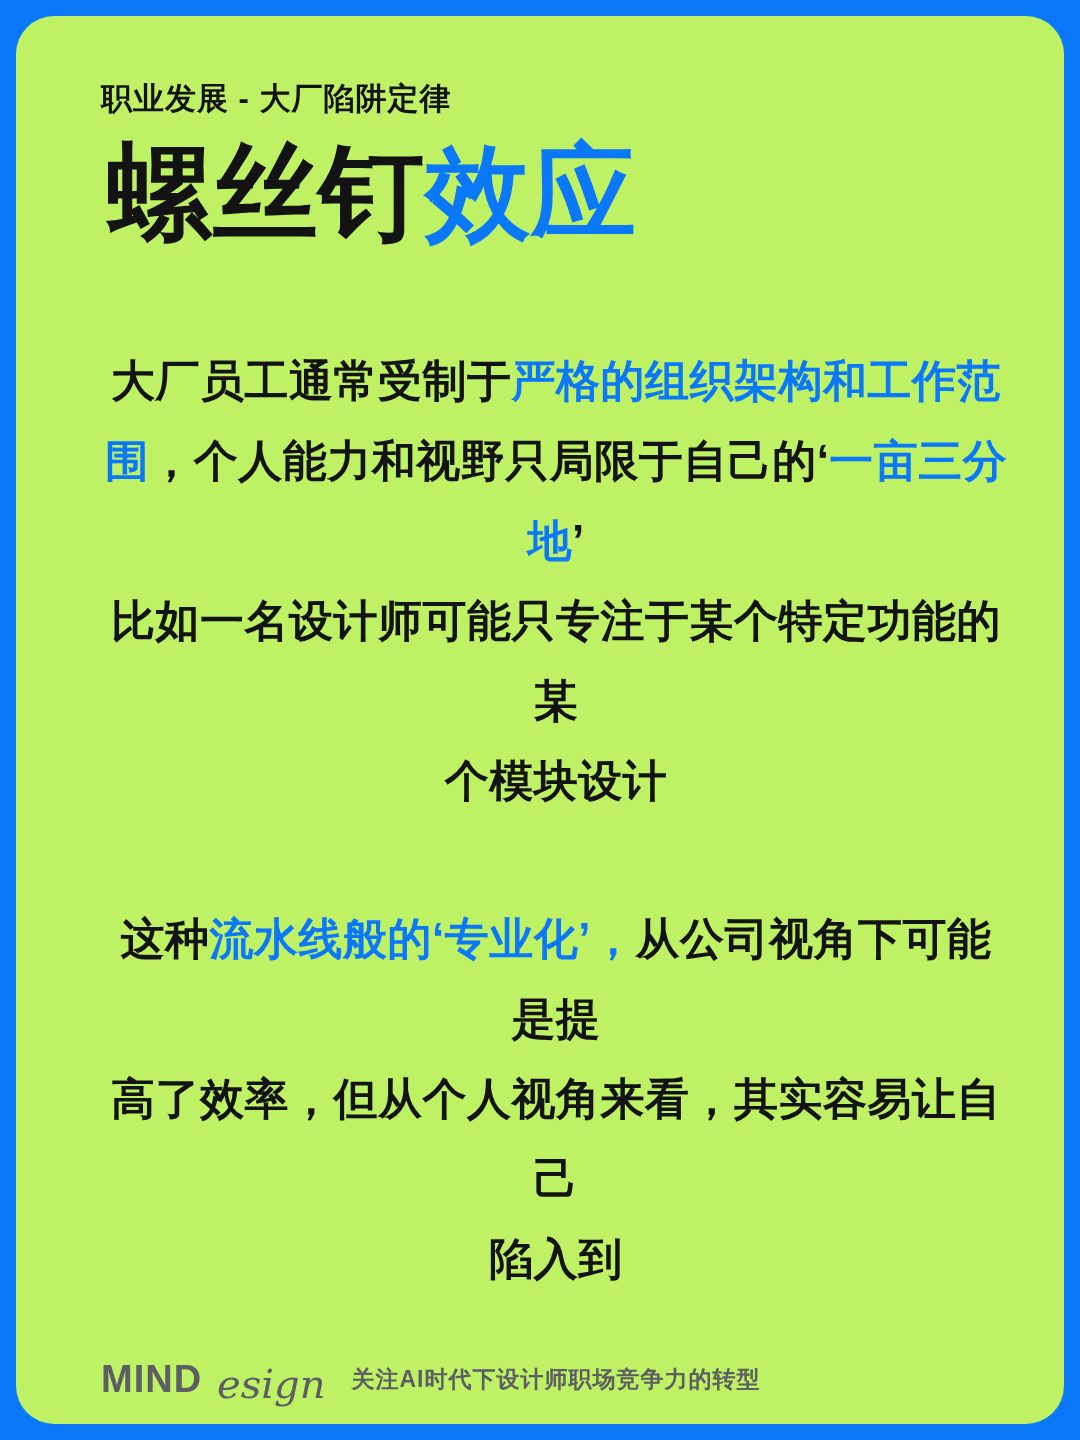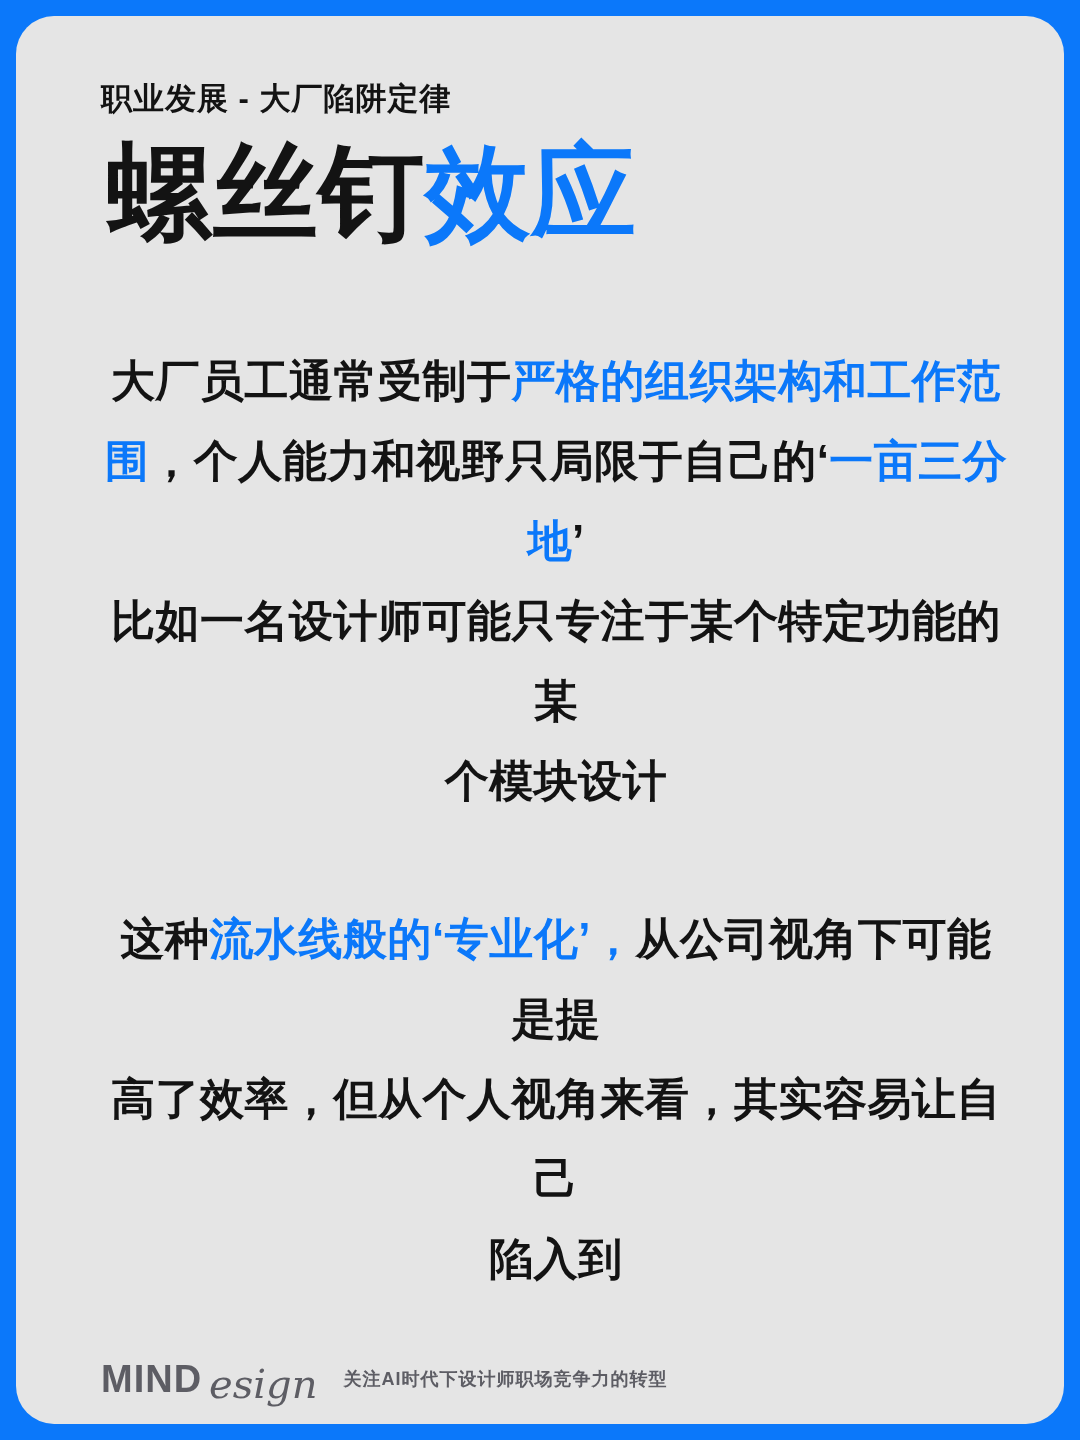--- a/index.html
+++ b/index.html
@@ -12,21 +12,21 @@
   body{
     width:1080px;height:1440px;
     position:relative;
     background:var(--accent);
     overflow:hidden;
     font-family:"Liberation Sans","DejaVu Sans",sans-serif;
   }
   .card{
     position:absolute;
     left:16px;top:16px;right:16px;bottom:16px;
-    background:#e5e5e5;
+    background:#bef264;
     border-radius:38px;
   }
   .kicker{
     position:absolute;
     left:85px;top:62px;
     font-size:31px;
     font-weight:800;
     letter-spacing:1px;
     color:var(--ink);
   }
@@ -71,26 +71,26 @@
   .logo-mind{
     font-size:38px;
     font-weight:700;
     letter-spacing:1px;
   }
   .logo-esign{
     font-family:"DejaVu Serif","Liberation Serif",serif;
     font-style:italic;
     font-size:40px;
     font-weight:500;
-    margin-left:7px;
+    margin-left:15px;
     position:relative;
     top:5px;
   }
   .tagline{
-    font-size:18px;
+    font-size:23px;
     font-weight:800;
     color:var(--muted);
     margin-left:26px;
     letter-spacing:1px;
   }
 </style>
 </head>
 <body style="background: rgb(11, 120, 250);">
 
 <div class="card">

